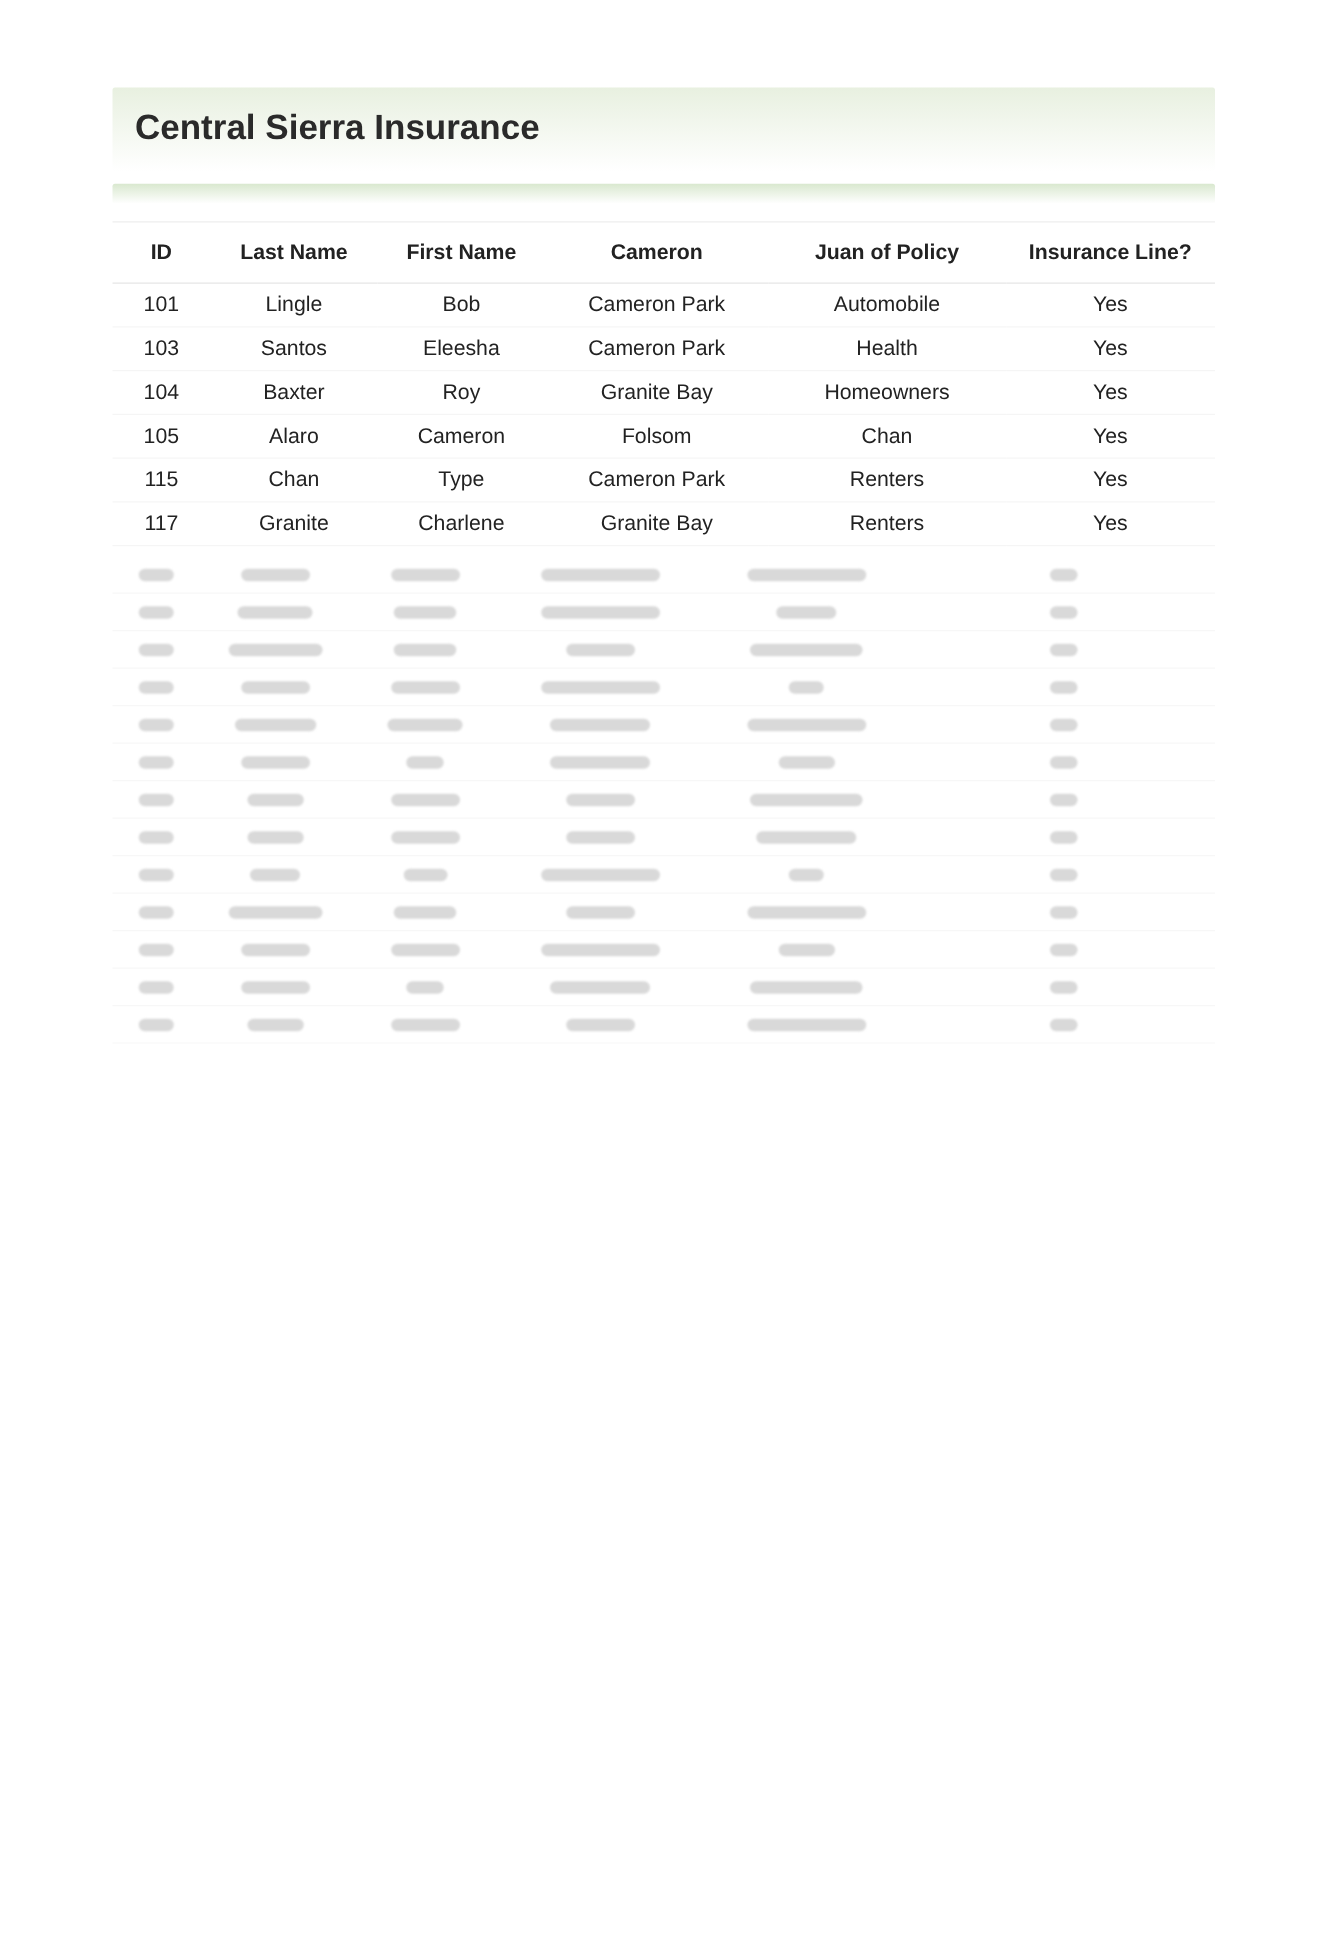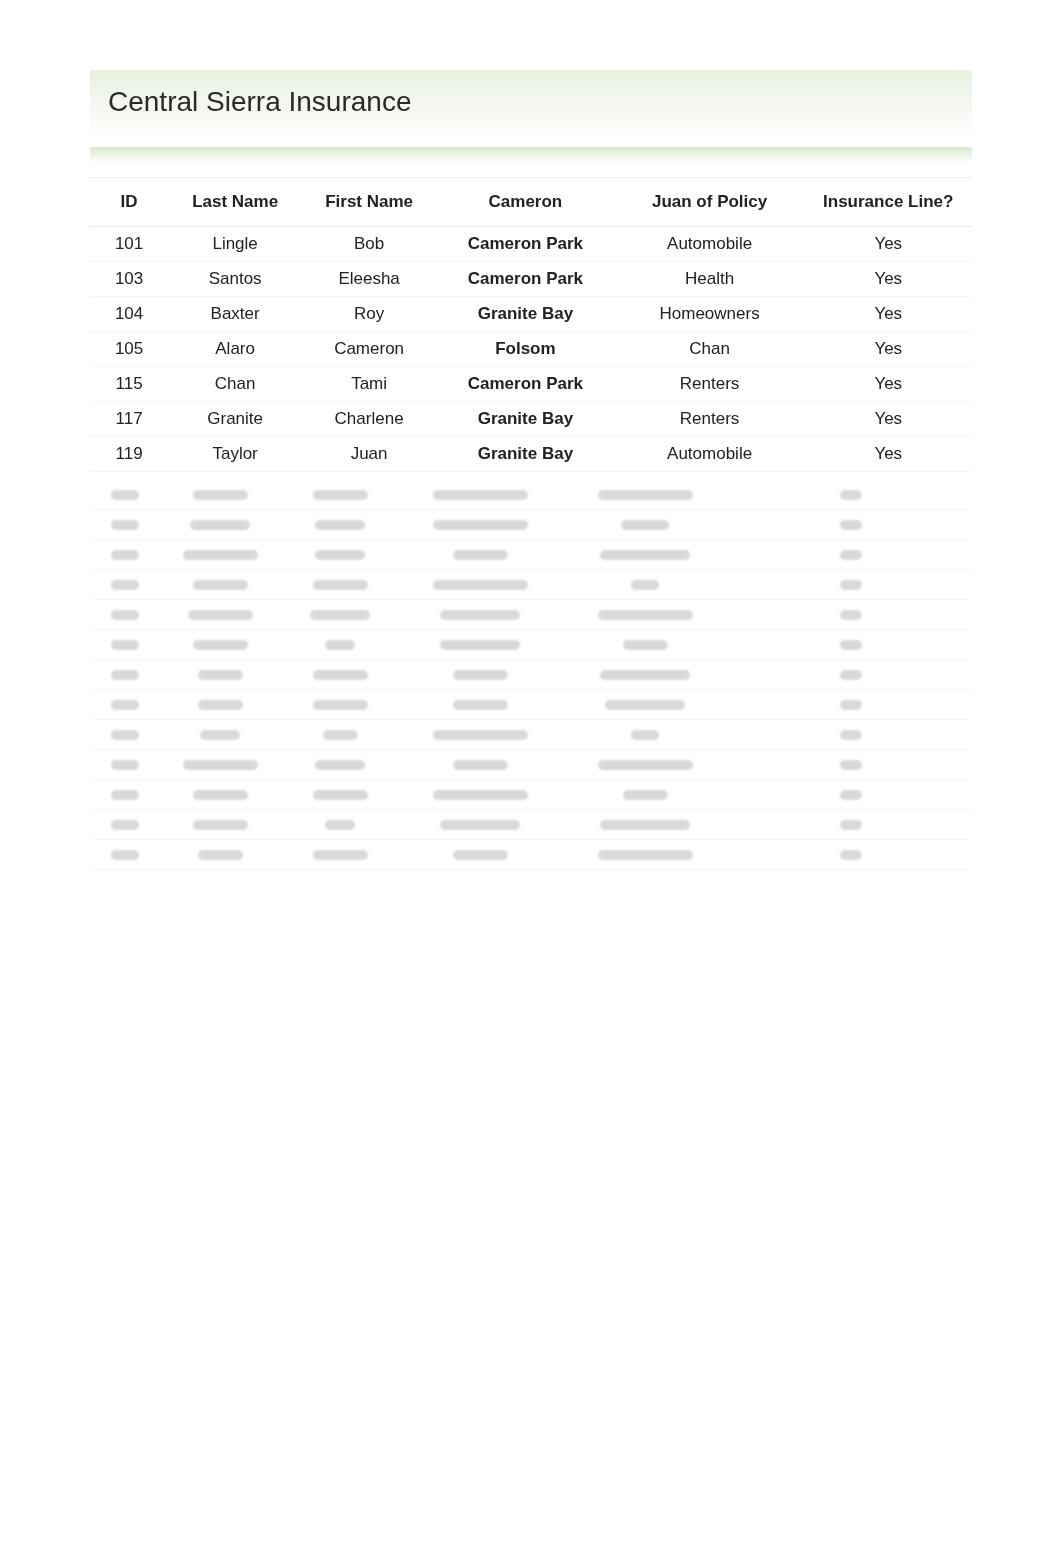--- a/index.html
+++ b/index.html
@@ -16,21 +16,21 @@
   }
   .header-band {
     background: linear-gradient(to bottom, #e8f0e0 0%, #ffffff 100%);
     padding: 14px 18px 18px 18px;
     border-radius: 2px;
   }
   .title-line {
     font-size: 28px;
     color: #2a2a2a;
     line-height: 1.25;
-    font-weight: 400;
+    font-weight: 700;
   }
   .mid-band {
     margin-top: 10px;
     height: 16px;
     background: linear-gradient(to bottom, #d9e8cf 0%, #ffffff 100%);
     border-radius: 2px;
   }
   .table-container {
     margin-top: 14px;
     border-top: 1px solid #eee;
@@ -52,21 +52,21 @@
   }
   table.data td {
     text-align: center;
     padding: 7px 6px;
     border-bottom: 1px solid rgba(0,0,0,0.04);
     font-size: 17px;
   }
   .col-id { width: 70px; }
   .col-last { width: 120px; }
   .col-first { width: 120px; }
-  .col-branch { width: 160px; font-weight: bold; }
+  .col-branch { width: 160px; }
   .col-policy { width: 170px; }
   .col-personal { width: 150px; }
 
   
   .blur-rows {
     margin-top: 8px;
   }
   .blur-row {
     display: flex;
     align-items: center;
@@ -143,41 +143,33 @@
             <td class="col-id">105</td>
             <td class="col-last">Alaro</td>
             <td class="col-first">Cameron</td>
             <td class="col-branch">Folsom</td>
             <td class="col-policy">Chan</td>
             <td class="col-personal">Yes</td>
           </tr>
           <tr>
             <td class="col-id">115</td>
             <td class="col-last">Chan</td>
-            <td class="col-first">Tami</td>
+            <td class="col-first">Type</td>
             <td class="col-branch">Cameron Park</td>
             <td class="col-policy">Renters</td>
             <td class="col-personal">Yes</td>
           </tr>
           <tr>
             <td class="col-id">117</td>
             <td class="col-last">Granite</td>
             <td class="col-first">Charlene</td>
             <td class="col-branch">Granite Bay</td>
             <td class="col-policy">Renters</td>
             <td class="col-personal">Yes</td>
           </tr>
-          <tr>
-            <td class="col-id">119</td>
-            <td class="col-last">Taylor</td>
-            <td class="col-first">Juan</td>
-            <td class="col-branch">Granite Bay</td>
-            <td class="col-policy">Automobile</td>
-            <td class="col-personal">Yes</td>
-          </tr>
         </tbody>
     </table>
 
     <div class="blur-rows" id="blur-rows">
         <div class="blur-row">
           <div class="bc-id">
             <div class="dash" style="width: 28px;"></div>
           </div>
           <div class="bc-last">
             <div class="dash" style="width: 55px;"></div>

